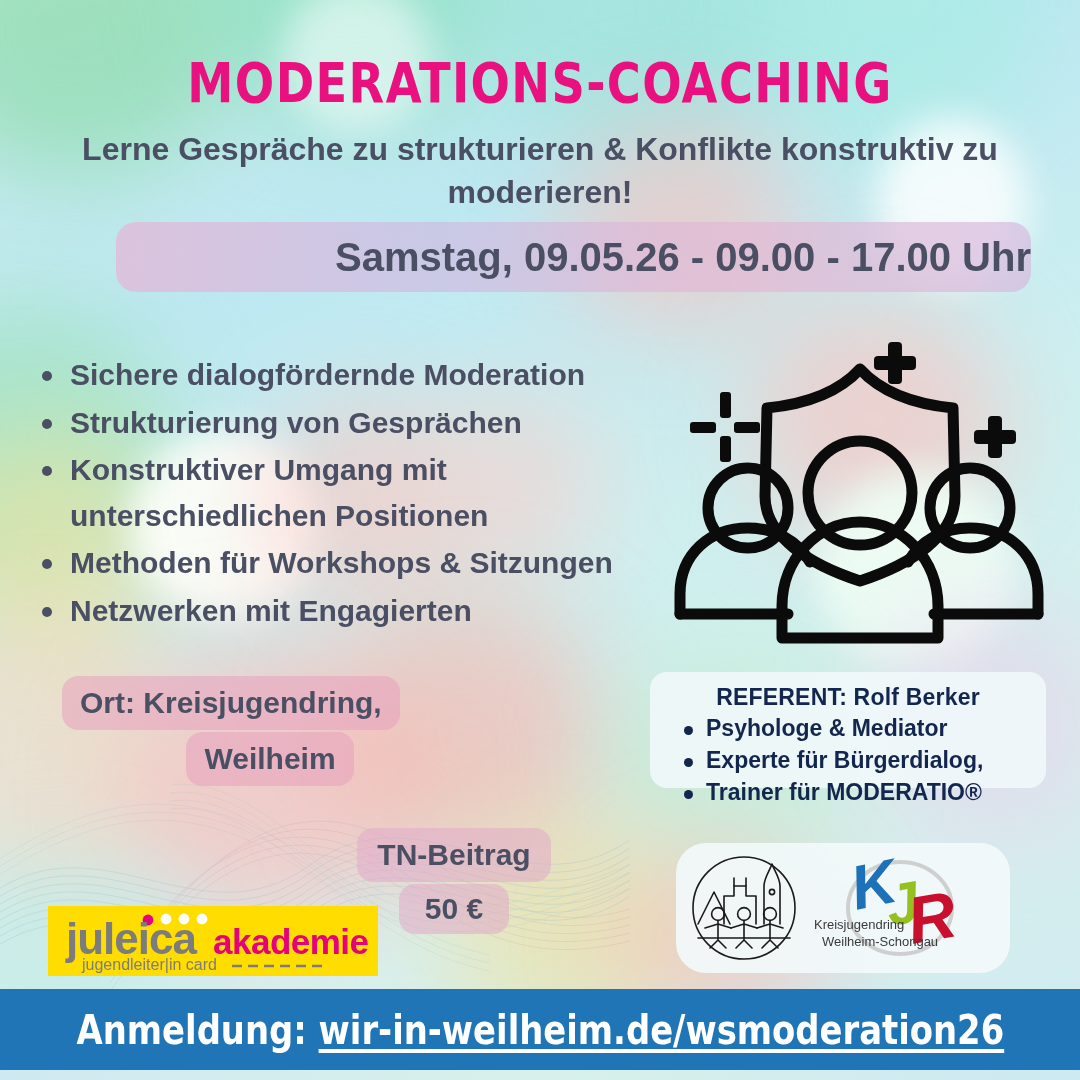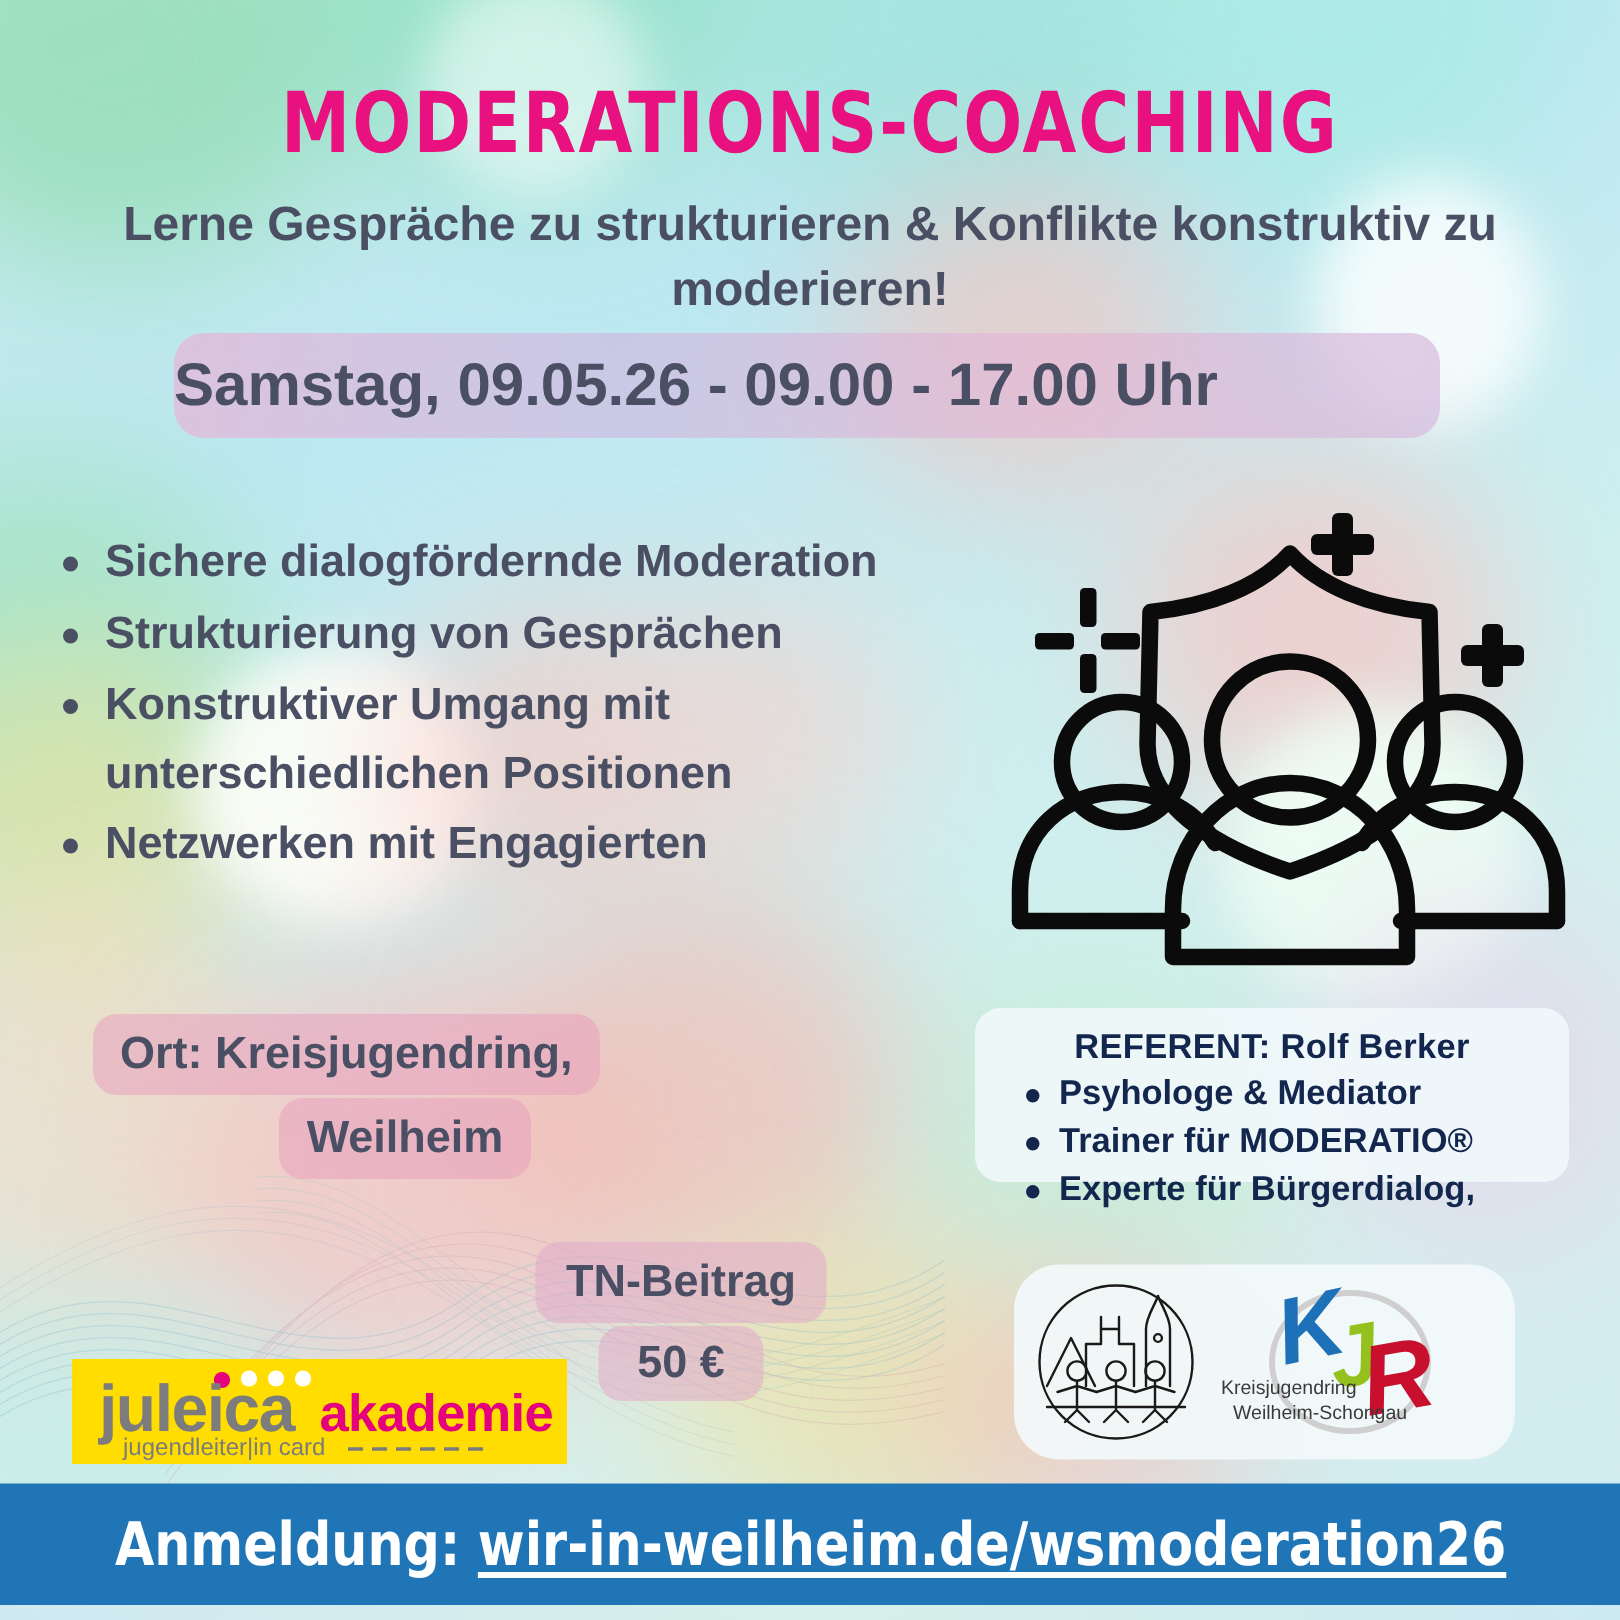--- a/index.html
+++ b/index.html
@@ -65,28 +65,28 @@
     font-size:32px;
     font-weight:bold;
     line-height:1.35;
     color:#4A4F63;
   }
 
   
   .date-banner{
     position:absolute;
     top:222px; left:116px;
-    width:844px; height:70px;
+    width:915px; height:70px;
     border-radius:20px;
     background:linear-gradient(90deg,
         rgba(232,180,214,.70) 0%,
         rgba(206,184,224,.66) 35%,
         rgba(228,182,212,.66) 70%,
         rgba(214,186,222,.70) 100%);
-    display:flex; align-items:center; justify-content:flex-start;
+    display:flex; align-items:center; justify-content:flex-end;
   }
   .date-banner span{
     font-size:40px;
     font-weight:bold;
     color:#4A4F63;
     white-space:nowrap;
   }
 
   
   .features{
@@ -310,20 +310,21 @@
   <div class="subtitle">Lerne Gespräche zu strukturieren &amp; Konflikte konstruktiv zu moderieren!</div>
 
   <div class="date-banner">
     <span>Samstag, 09.05.26 - 09.00 - 17.00 Uhr</span>
   </div>
 
   <ul class="features">
     <li>Sichere dialogfördernde Moderation</li>
     <li>Strukturierung von Gesprächen</li>
     <li>Konstruktiver Umgang mit unterschiedlichen Positionen</li>
+    <li>Methoden für Workshops &amp; Sitzungen</li>
     <li>Netzwerken mit Engagierten</li>
   </ul>
 
   <svg class="group-icon" viewBox="0 0 386 310" fill="none">
     <g stroke="#0b0b0b" stroke-width="11" stroke-linecap="round" stroke-linejoin="round" fill="none">
 
       <path d="M95 72 C135 68 168 55 188 33 C208 55 241 68 281 72 L283 160 C283 200 240 228 188 245 C136 228 93 200 93 160 Z"></path>
 
       <circle cx="76" cy="172" r="40"></circle>
       <path d="M8 278 v-20 C8 218 38 192 76 192 C103 192 126 205 138 226"></path>
@@ -358,22 +359,22 @@
 
   <div class="tn-wrap">
     <span class="tn-line l1">TN-Beitrag</span><br>
     <span class="tn-line l2">50 €</span>
   </div>
 
   <div class="referent">
     <div class="referent-head">REFERENT: Rolf Berker</div>
     <ul>
       <li>Psyhologe &amp; Mediator</li>
+      <li>Experte für Bürgerdialog,</li>
       <li>Trainer für MODERATIO®</li>
-      <li>Experte für Bürgerdialog,</li>
     </ul>
   </div>
 
   <div class="logos-card">
 
     <svg class="wiw-logo" viewBox="0 0 112 112">
       <g fill="none" stroke="#1a1a1a" stroke-width="1.6" stroke-linejoin="round" stroke-linecap="round">
         <circle cx="56" cy="56" r="51"></circle>
 
         <path d="M10 72 L26 40 L42 72"></path>

